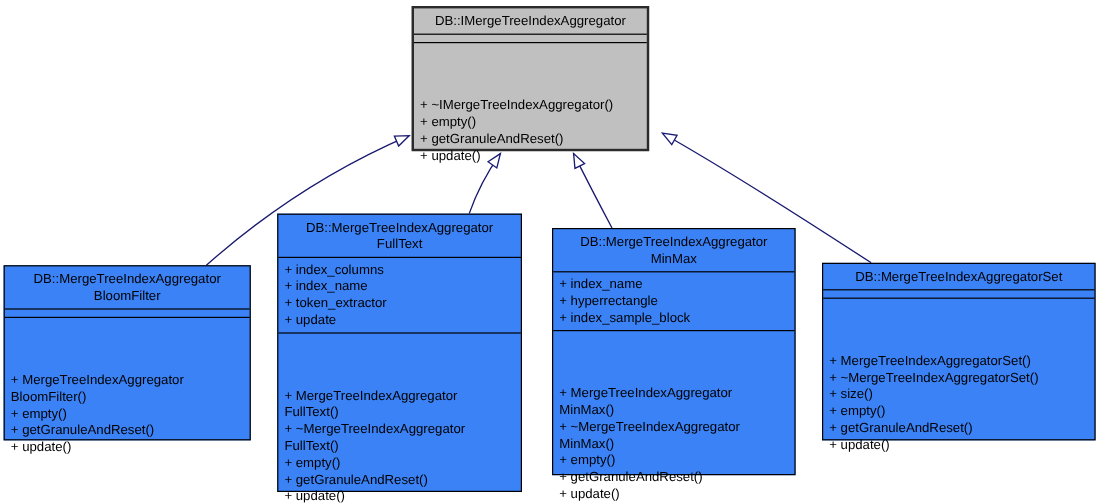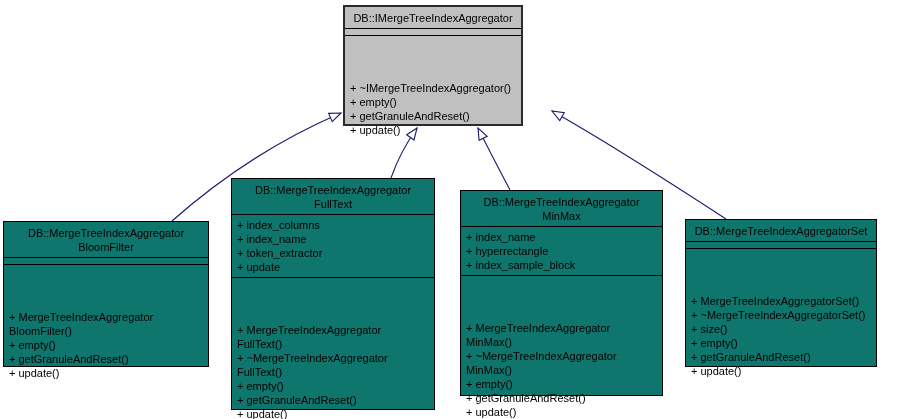--- a/index.html
+++ b/index.html
@@ -19,21 +19,21 @@
     position: absolute;
     left: 0;
     top: 0;
     width: 917px;
     height: 419px;
     pointer-events: none;
   }
   .node {
     position: absolute;
     box-sizing: border-box;
-    background: #0f766e;
+    background: #3b82f6;
     border: 1px solid #000000;
     display: flex;
     flex-direction: column;
     font-size: 11px;
     line-height: 14px;
     color: #000000;
     cursor: pointer;
   }
   .node.base {
     background: #c0c0c0;
@@ -55,25 +55,25 @@
     margin-top: 42px;
   }
   .node .member {
     white-space: pre-line;
   }
   .sec-empty-base   { height: 14px; }
   .sec-empty-bloom  { height: 18px; }
   .sec-empty-set    { height: 20px; }
 
   
-  #node-base     { left: 343px; top: 5px;   width: 180px; height: 121px; }
+  #node-base     { left: 343px; top: 5px;   width: 198px; height: 121px; }
   #node-bloom    { left: 3px;   top: 221px; width: 206px; height: 146px; }
   #node-fulltext { left: 231px; top: 178px; width: 204px; height: 232px; }
   #node-minmax   { left: 460px; top: 190px; width: 203px; height: 206px; }
-  #node-set      { left: 685px; top: 219px; width: 192px; height: 148px; }
+  #node-set      { left: 685px; top: 219px; width: 228px; height: 148px; }
 </style>
 </head>
 <body>
 
 <div id="canvas">
 
   <svg id="edges" viewBox="0 0 917 419">
     <defs>
       <marker id="inherit-arrow" markerUnits="userSpaceOnUse" markerWidth="15" markerHeight="13" refX="12.5" refY="5.5" orient="auto">
         <path d="M1,1 L12.5,5.5 L1,10 Z" fill="#ffffff" stroke="#191970" stroke-width="1.1"></path>

